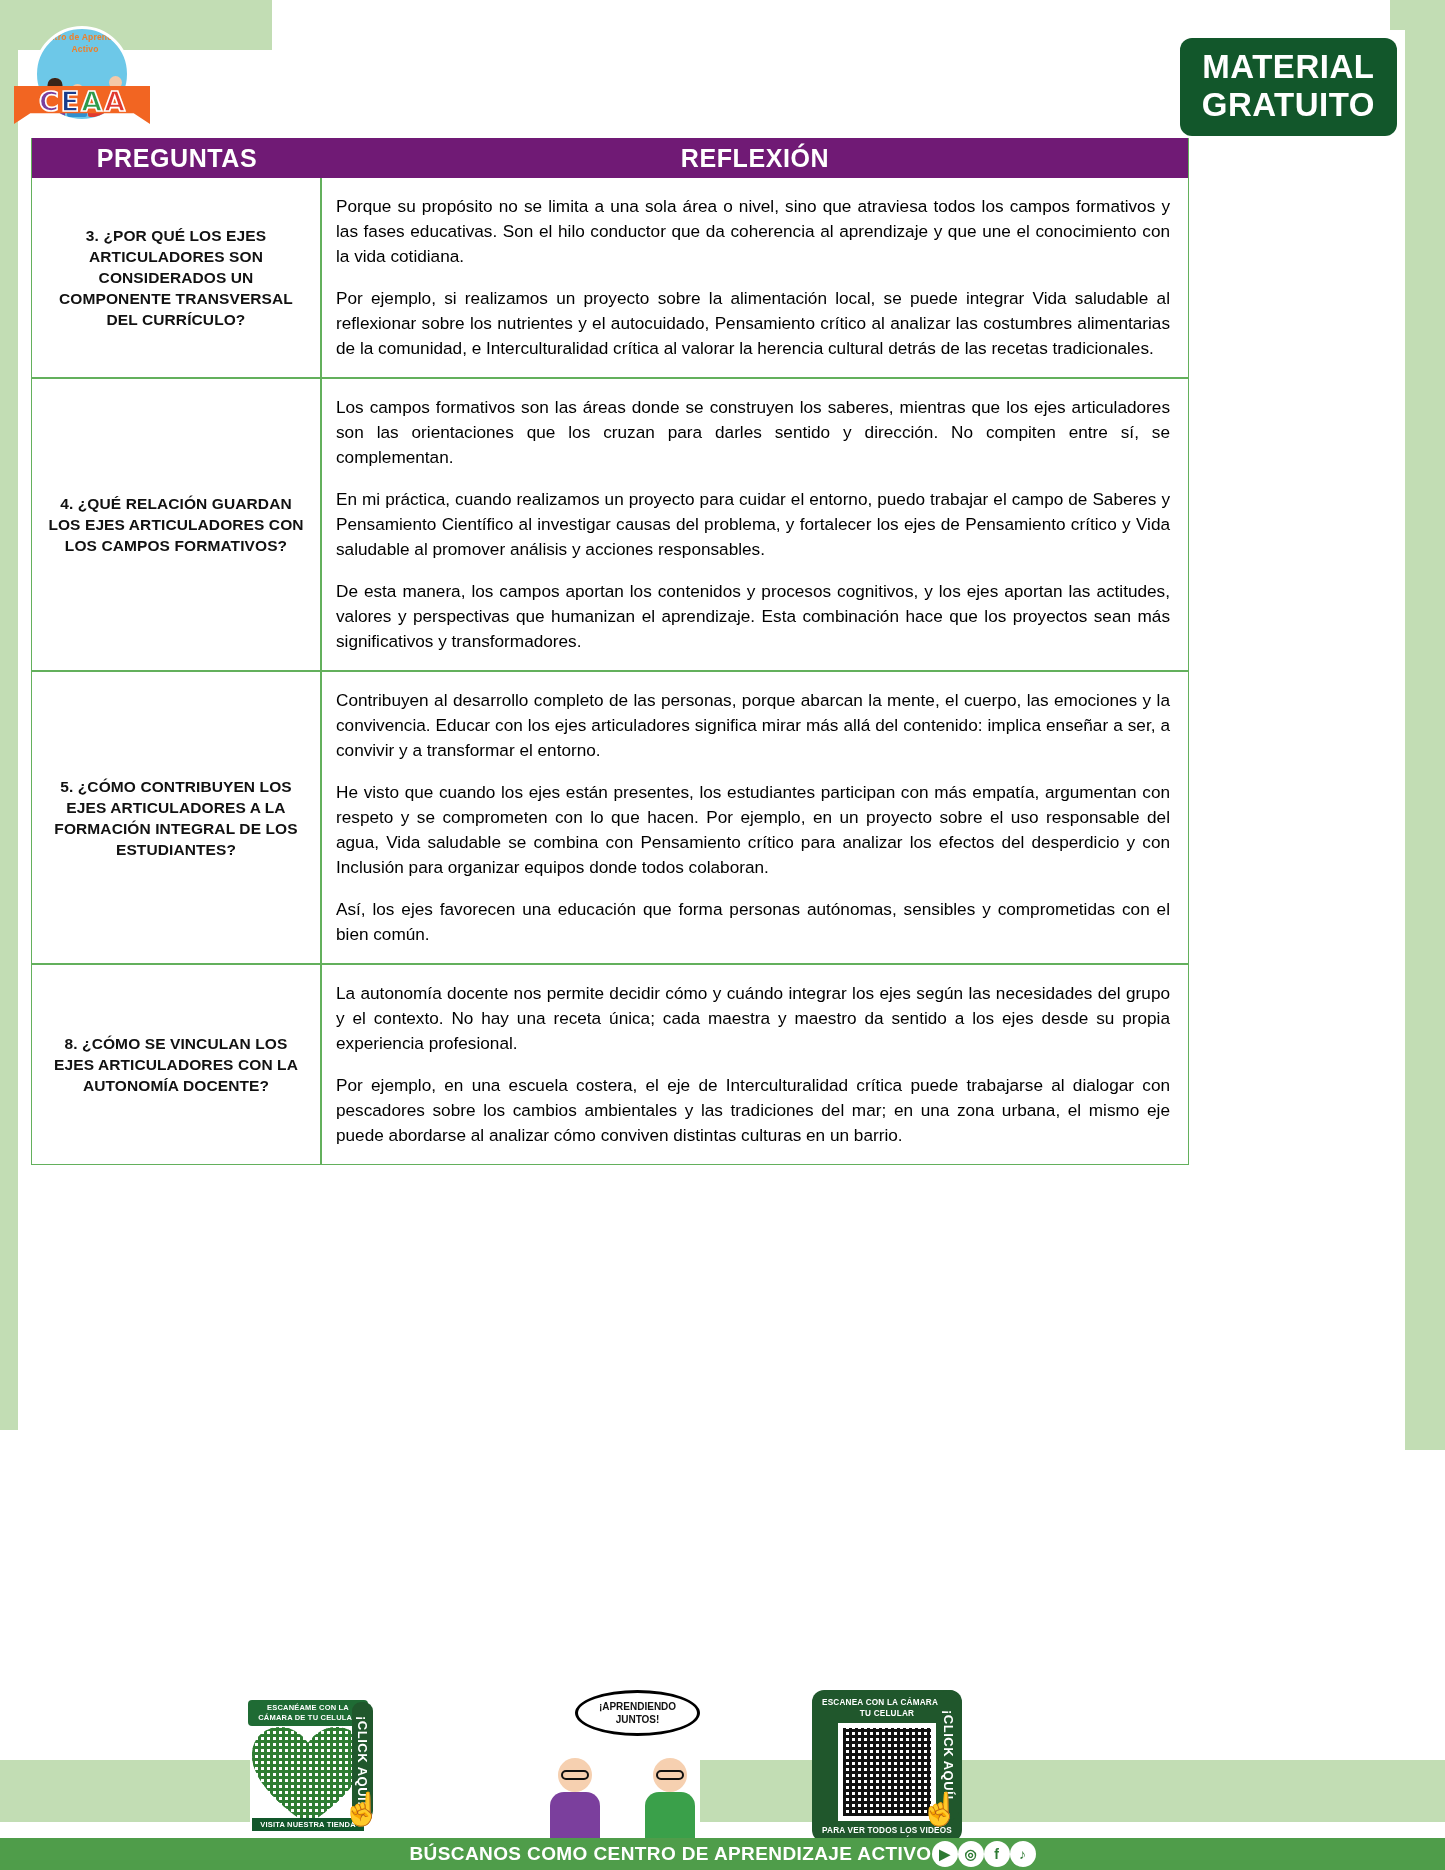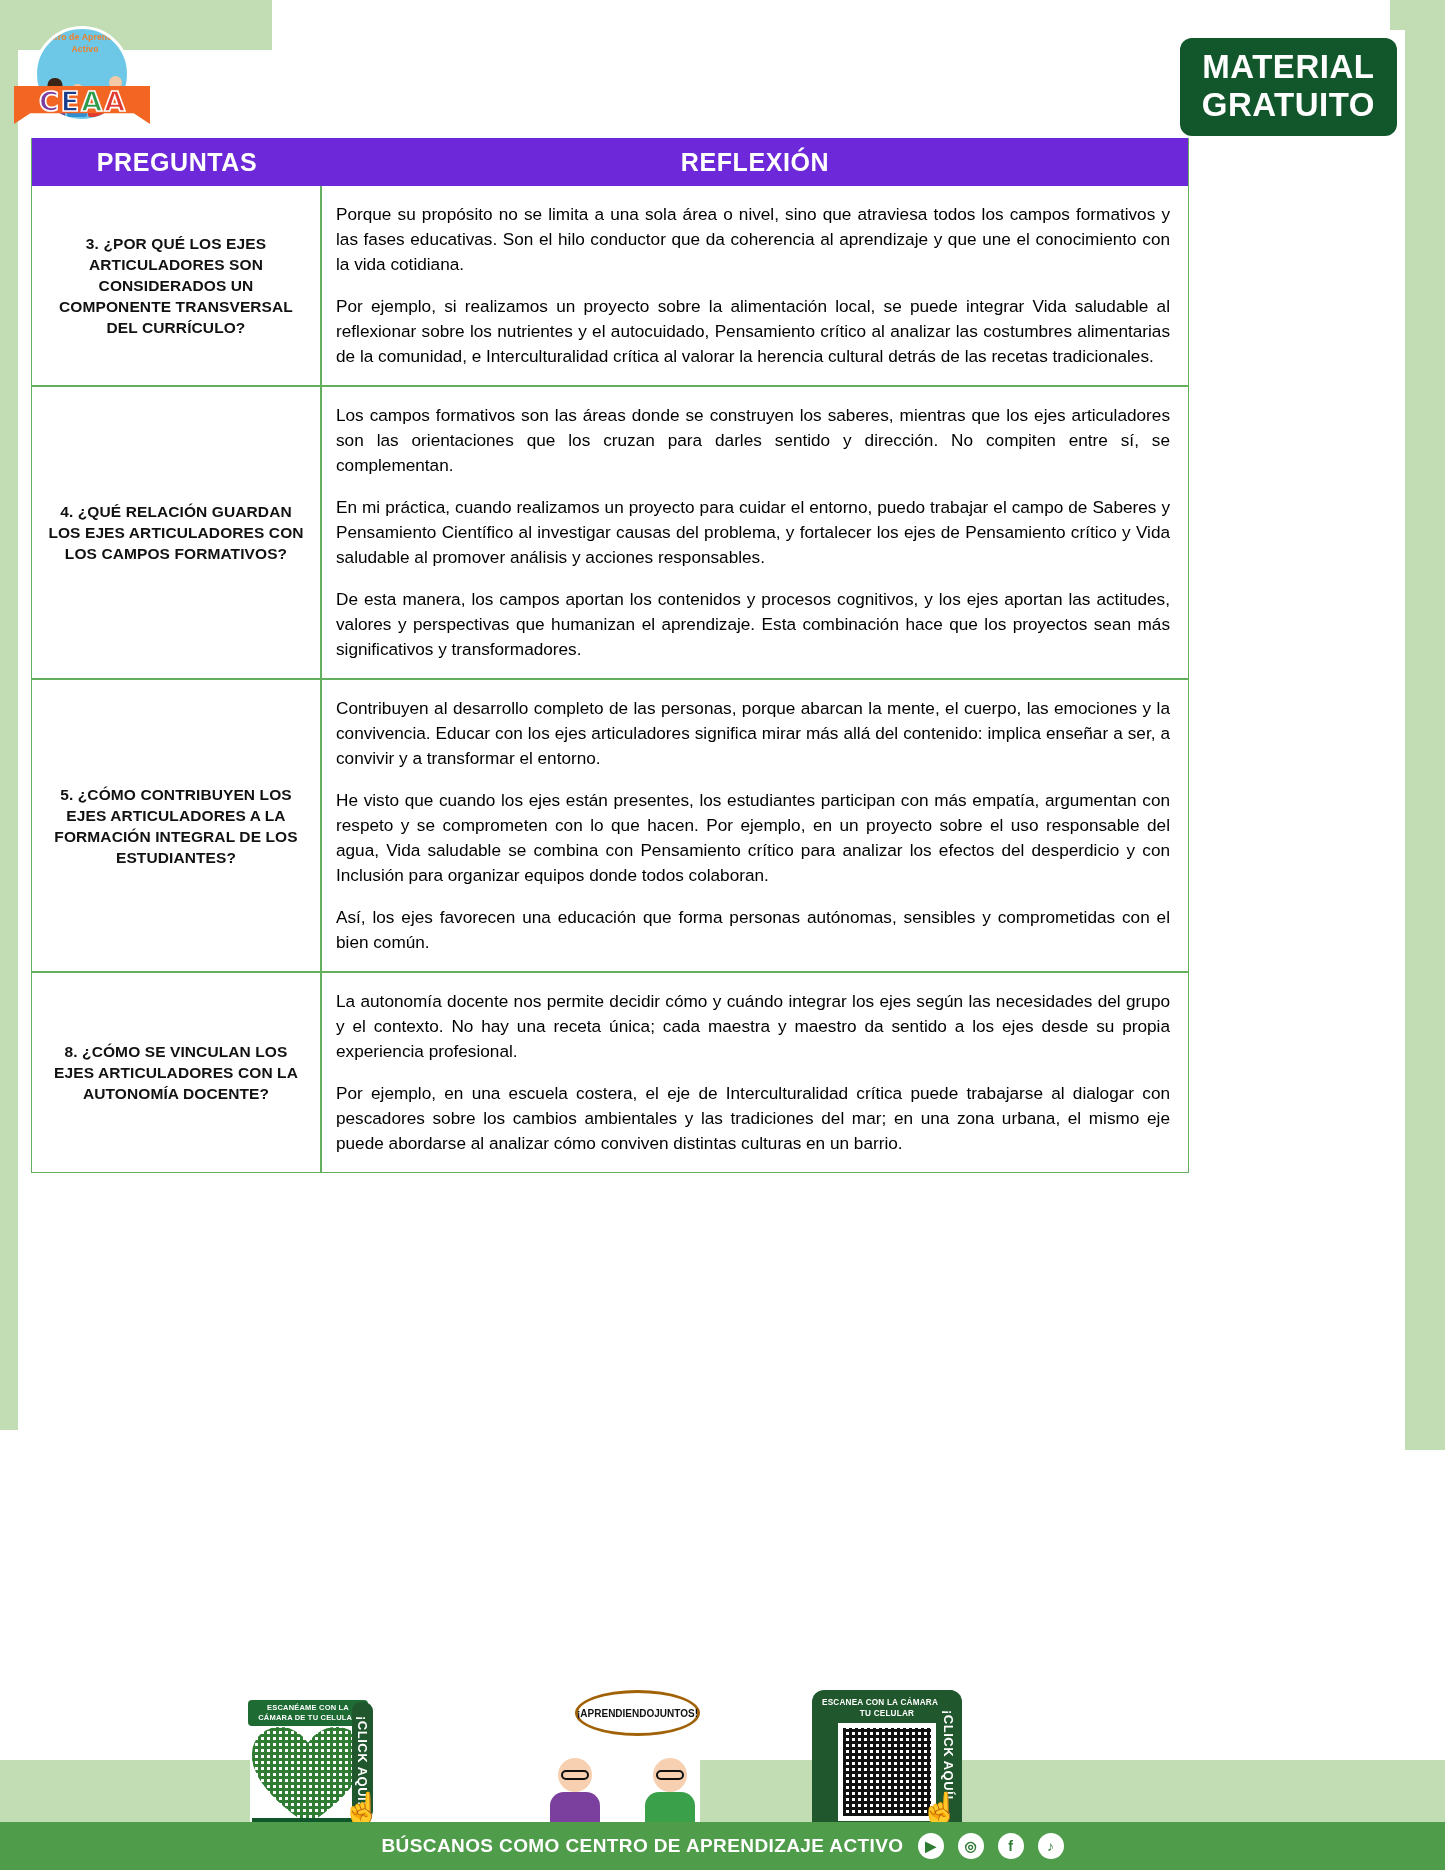--- a/index.html
+++ b/index.html
@@ -106,22 +106,22 @@
   
   .table {
     position: absolute;
     left: 31px; top: 138px;
     width: 1158px;
     border: 1px solid #63b05c;
     border-top: none;
   }
   .thead {
     display: flex;
-    background: #6d28d9;
-    height: 48px;
+    background: #701a75;
+    height: 40px;
   }
   .th {
     display: flex; align-items: center; justify-content: center;
     color: #ffffff;
     font-weight: 800;
     font-size: 25px;
     letter-spacing: .6px;
   }
   .th-q { width: 290px; }
   .th-r { flex: 1; }
@@ -224,41 +224,40 @@
 
   .hand-icon { position: absolute; font-size: 32px; }
   .hand-left { left: 342px; top: 1790px; }
   .hand-right { left: 920px; top: 1790px; }
 
   
   .mascots { position: absolute; left: 540px; top: 1690px; width: 230px; height: 160px; }
   .bubble {
     position: absolute; left: 35px; top: 0;
     width: 125px; height: 46px;
-    border: 3px solid #a16207; border-radius: 50%;
+    border: 3px solid #000000; border-radius: 50%;
     background: #ffffff;
-    display: flex; flex-direction: row; align-items: center; justify-content: center;
+    display: flex; flex-direction: column; align-items: center; justify-content: center;
     font-size: 10px; font-weight: 800; line-height: 13px; color: #111;
     text-align: center;
   }
   .mascot { position: absolute; bottom: 0; }
   .m-head { width: 34px; height: 34px; border-radius: 50%; background:#f6d0b0; margin: 0 auto; position: relative;}
   .m-glass { position:absolute; top:12px; left:3px; width:28px; height:10px; border:2px solid #111; border-radius:6px;}
   .m-body { width: 50px; height: 58px; border-radius: 14px 14px 4px 4px; }
   .m-f { left: 10px; }  .m-f .m-body { background: #7b3f9d; }
   .m-f .m-hair { position:absolute; top:-4px; left:-4px; width:42px; height:34px; border-radius:50% 50% 40% 40%; background:#2b1b12; z-index:-1;}
   .m-m { left: 105px; } .m-m .m-body { background: #3aa04a; }
 
   .bottombar {
     position: absolute;
     left: 0; bottom: 0;
-    width: 1445px; height: 48px;
+    width: 1445px; height: 32px;
     background: #4f9d4a;
     display: flex; align-items: center; justify-content: center;
-    gap: 14px;
   }
   .bottombar .txt {
     color: #ffffff; font-weight: 800; font-size: 19px; letter-spacing: .4px;
   }
   .soc {
     width: 26px; height: 26px; border-radius: 50%;
     background: #ffffff; color: #2d7a33;
     display: flex; align-items: center; justify-content: center;
     font-size: 14px; font-weight: 800;
   }

